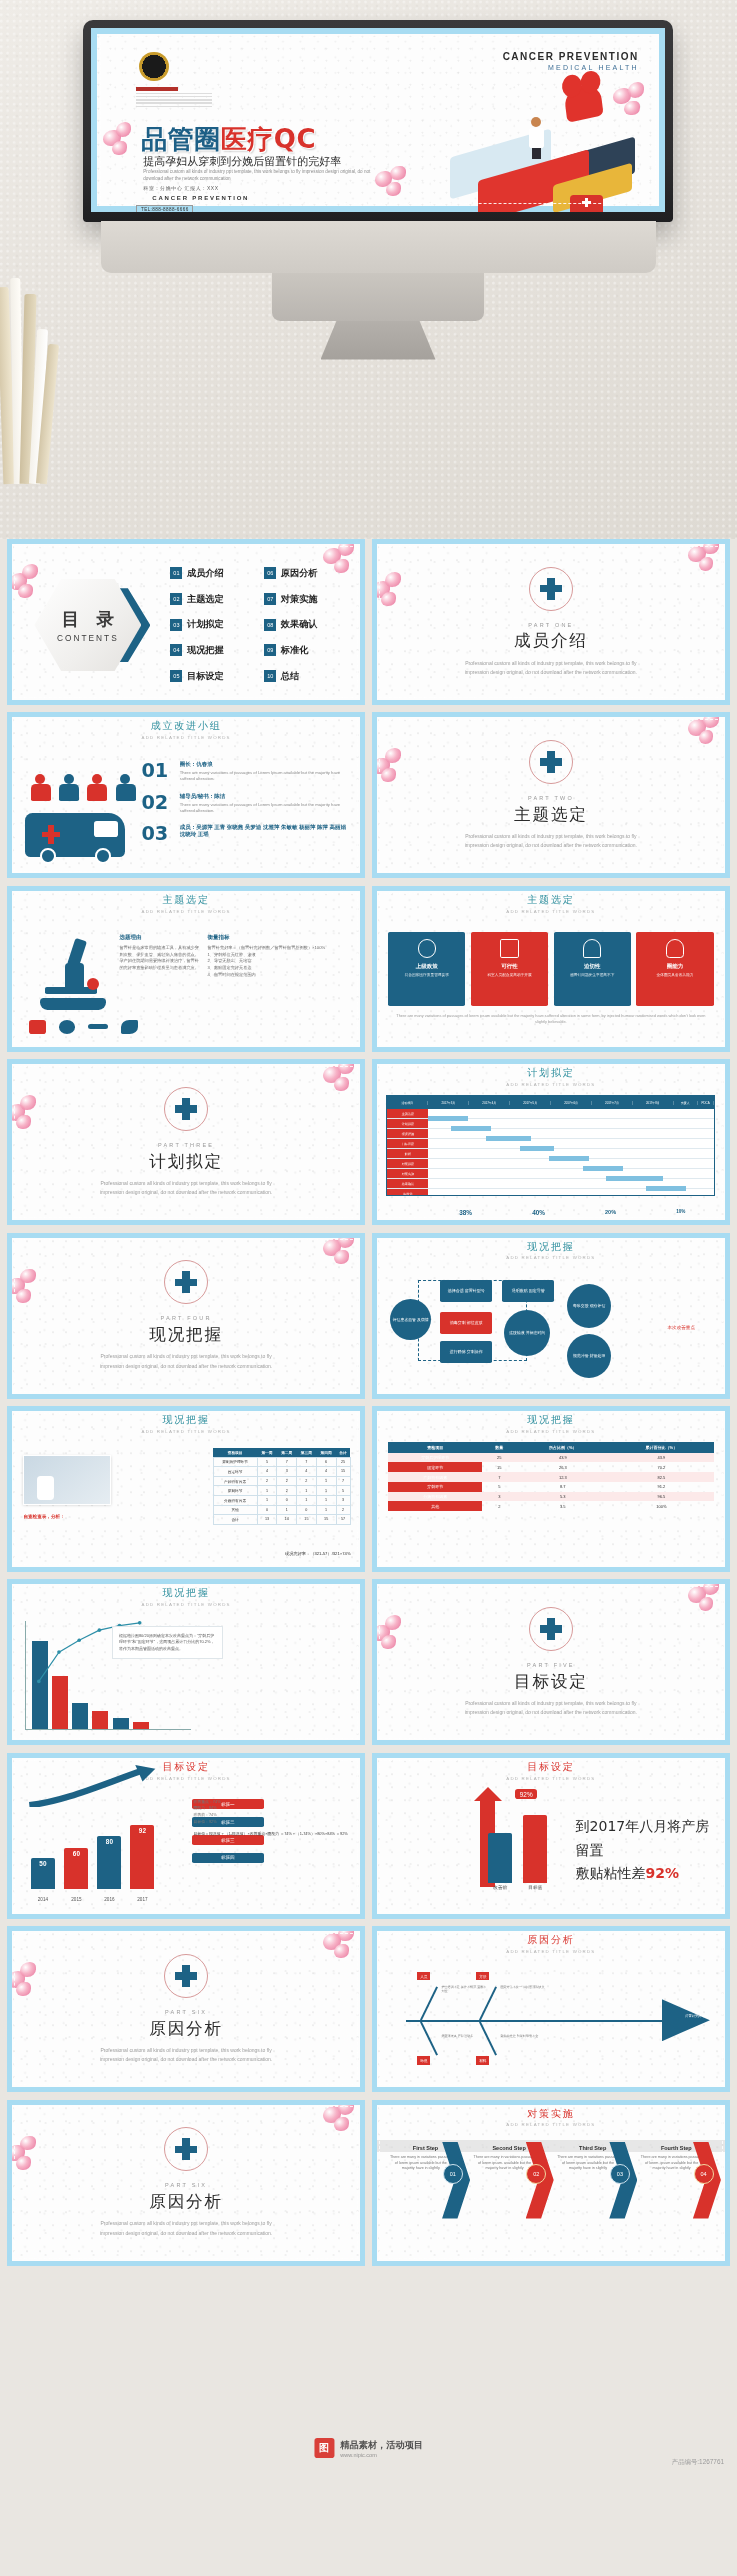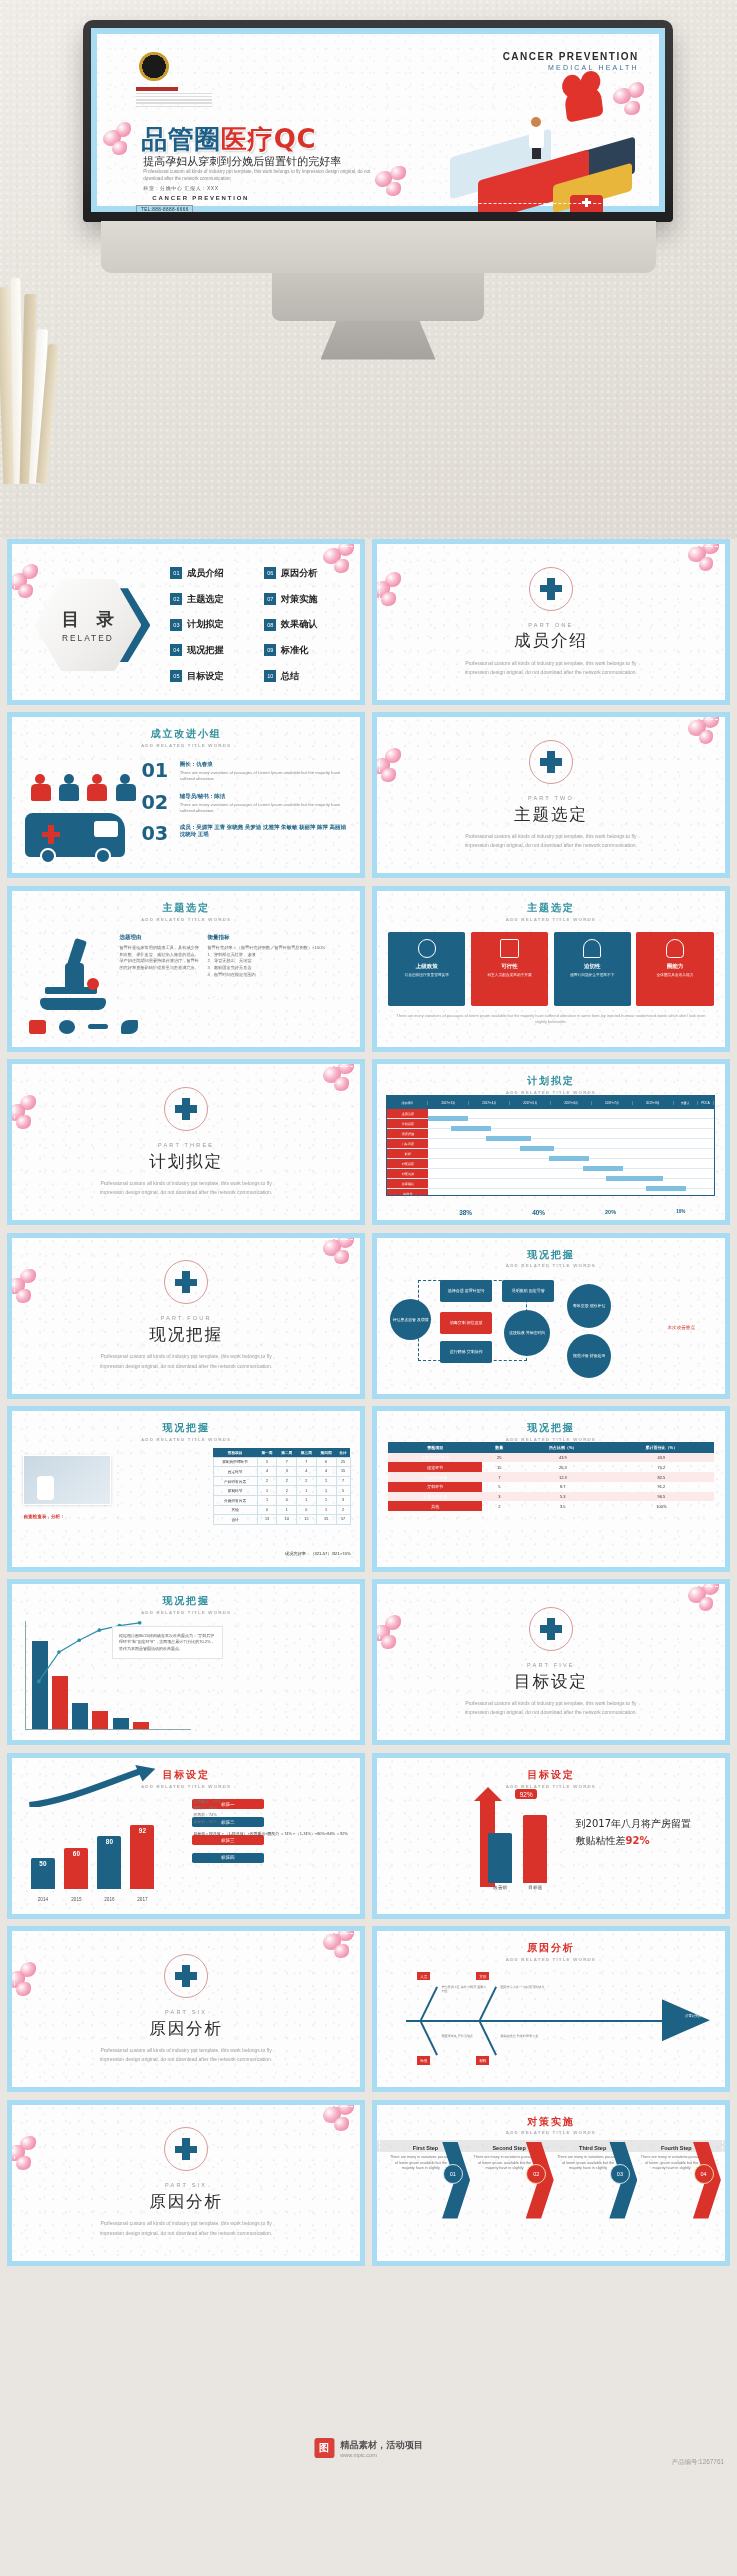--- a/index.html
+++ b/index.html
@@ -188,21 +188,21 @@
   .cross:before,.cross:after{ content:""; position:absolute; background:#1d6285; }
   .cross:before{ left:7.4px; top:0; width:7.4px; height:22px; }
   .cross:after{ left:0; top:7.4px; width:22px; height:7.4px; }
   .sec .part { font-size:5.5px; letter-spacing:2.2px; color:#9a9a9a; margin-bottom:2.8px;}
   .sec h3 { font-size:16.6px; color:#2b2b2b; font-weight:normal; letter-spacing:1.8px;
             font-family:"DejaVu Sans",sans-serif;}
   .sec p { font-size:5px; color:#9d9d9d; line-height:1.85; text-align:center;
            max-width:184px; margin-top:6.4px;}
 
   
-  .ctitle { position:absolute; top:10px; left:0; right:0; text-align:center;font-weight:bold; }
+  .ctitle { position:absolute; top:2px; left:0; right:0; text-align:center; }
   .ctitle .zh { font-size:10px; color:#2f8f9e; font-family:"DejaVu Sans",sans-serif; letter-spacing:1.8px;}
   .ctitle .zh.red { color:#d8322b; }
   .ctitle .en { font-size:4.4px; letter-spacing:1.2px; color:#b0b0b0; margin-top:1.8px;}
 
   
   .hexwrap{ position:absolute; left:22px; top:35px; width:122px; height:96px;}
   .hex {
     position:absolute; left:0; top:0; width:107px; height:92px;
     background: linear-gradient(135deg,#ffffff 0%,#f0efed 60%,#e3e1de 100%);
     clip-path: polygon(25% 0,75% 0,100% 50%,75% 100%,25% 100%,0 50%);
@@ -328,21 +328,21 @@
   .tags{ position:absolute; right:7.4px; top:41px; width:72px;}
   .tag{ background:#d8322b; color:#fff; font-size:4.6px; padding:2.8px 3.7px; margin-bottom:7.4px;
         border-radius:1.8px; text-align:center;}
   .tag.b{ background:#1d6285;}
   .right-notes{ position:absolute; left:181px; top:41px; right:5.5px; font-size:3.9px;
                 color:#777; line-height:1.7;}
 
   
   .goalbars{ position:absolute; left:111px; bottom:24px; display:flex; align-items:flex-end; gap:11px;}
   .goalbars .gbar2{ width:24px; border-radius:1.8px 1.8px 0 0;}
-  .goal-txt{ position:absolute; right:11px; top:57px; width:138px; font-size:10px;
+  .goal-txt{ position:absolute; right:11px; top:57px; width:138px; font-size:14px;
              color:#2b2b2b; line-height:1.7; font-family:"DejaVu Sans",sans-serif;}
   .goal-txt em{ font-style:normal; color:#d8322b; font-weight:bold; }
   .pct-badge{ position:absolute; left:138px; top:31px; background:#d8322b; color:#fff;
               font-size:6.4px; padding:1.8px 4.6px; border-radius:2.8px;}
   .big-arrow{ position:absolute; left:103px; top:41px; width:14.7px; height:88px; background:#d8322b;}
   .big-arrow:before{content:"";position:absolute;left:-6.4px;top:-12px;border-left:14px solid transparent;border-right:14px solid transparent;border-bottom:14px solid #d8322b;}
 
   
   .fish{ position:absolute; left:9.2px; right:9.2px; top:37px; height:103px;}
   .spine{ position:absolute; left:20px; right:53px; top:52px; height:1.8px; background:#1d6285;}
@@ -468,21 +468,21 @@
       </div>
       <div class="fl" style="right:-5.5px;top:-3.7px;width:46px;height:42px;">
         <i style="left:3.7px;top:7.4px;width:18.4px;height:16.6px;"></i>
           <i style="left:18.4px;top:0;width:16.6px;height:15.7px;"></i>
           <i style="left:14.7px;top:18.4px;width:14.7px;height:14px;"></i>
       </div>
       <div class="hexwrap">
         <div class="chev"></div>
         <div class="hex">
           <div class="t1">目 录</div>
-          <div class="t2">RELATED</div>
+          <div class="t2">CONTENTS</div>
         </div>
       </div>
       <div class="toc-cols">
         <div class="toc-item">
             <span class="toc-n">01</span>
             <span class="toc-l">成员介绍</span>
           </div>
         <div class="toc-item">
             <span class="toc-n">06</span>
             <span class="toc-l">原因分析</span>

